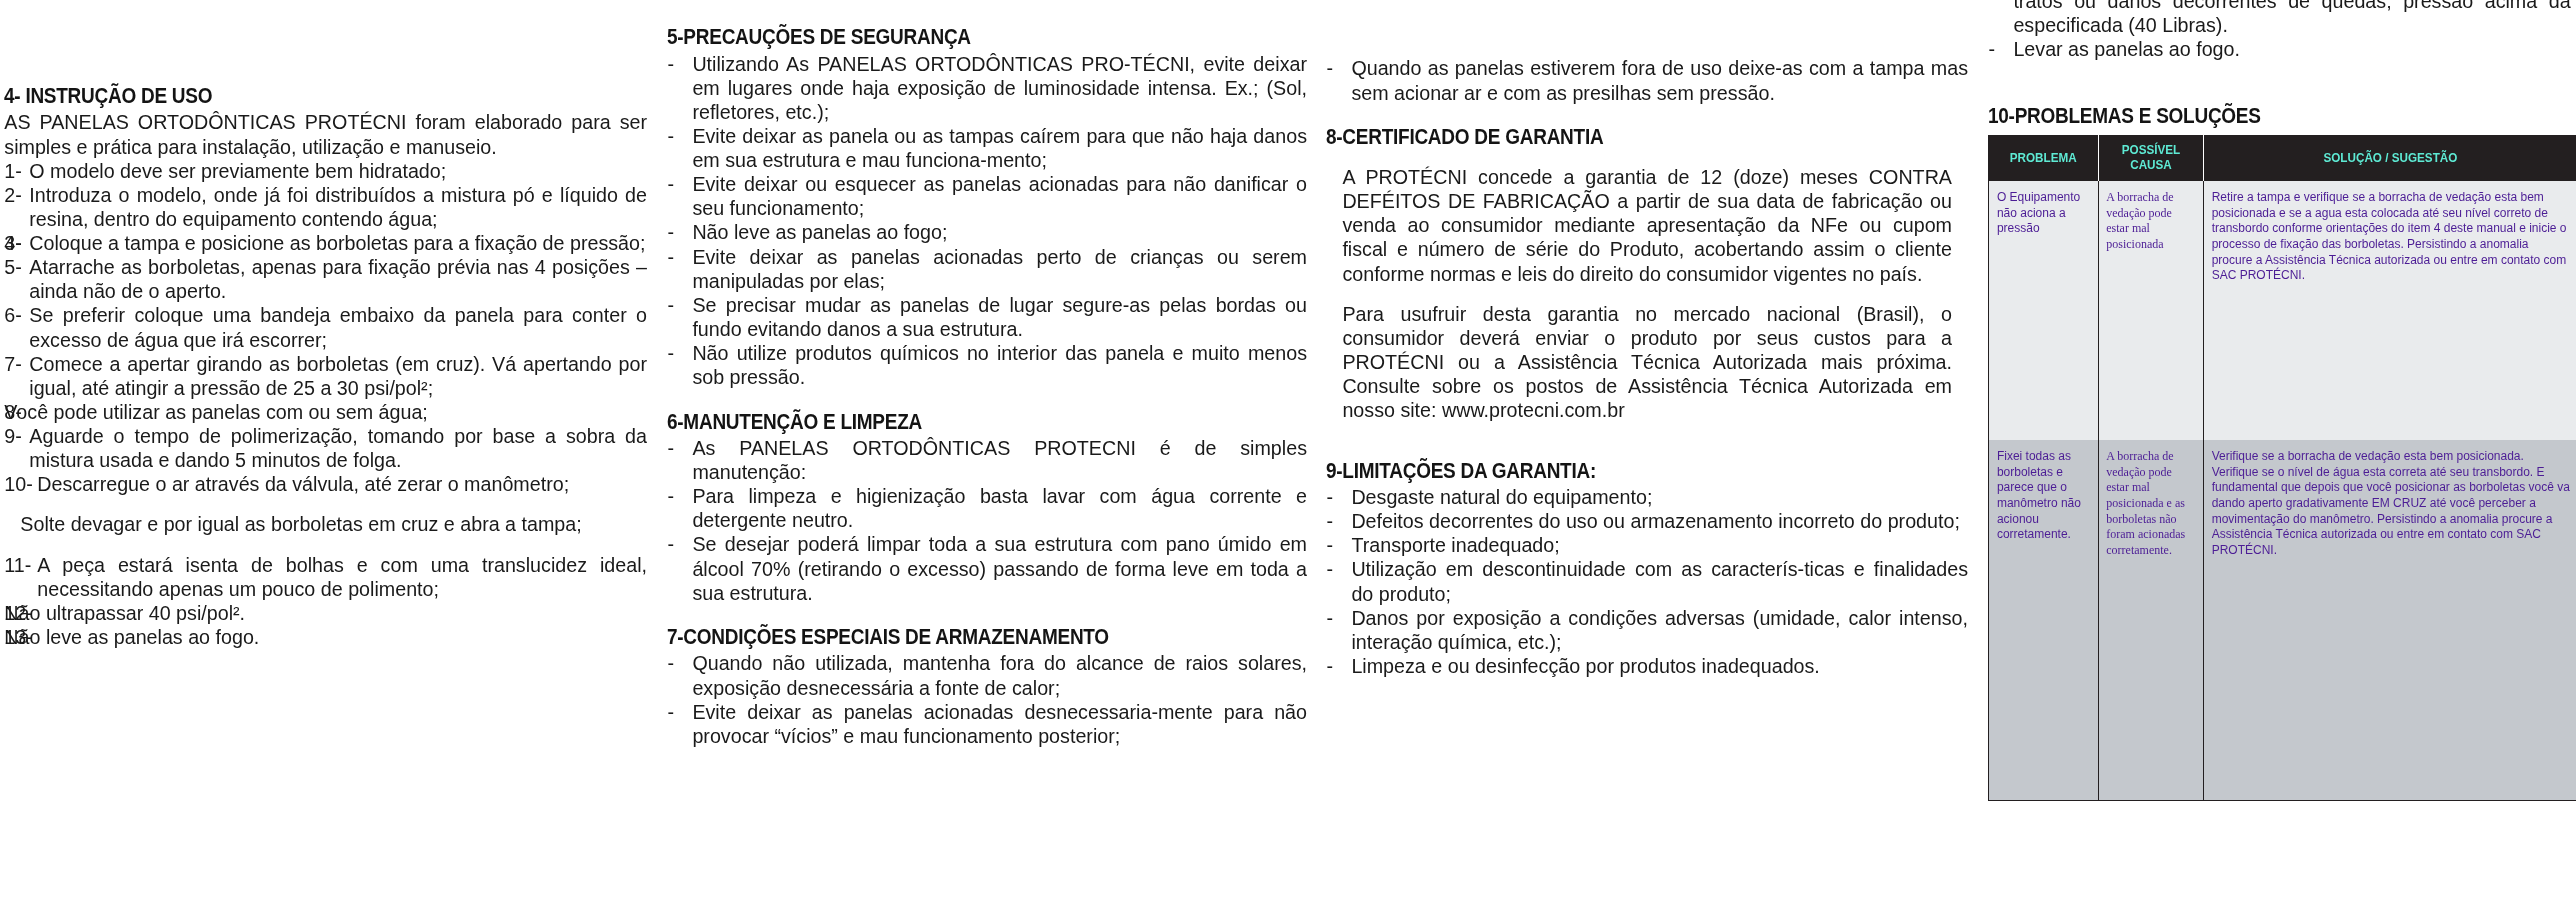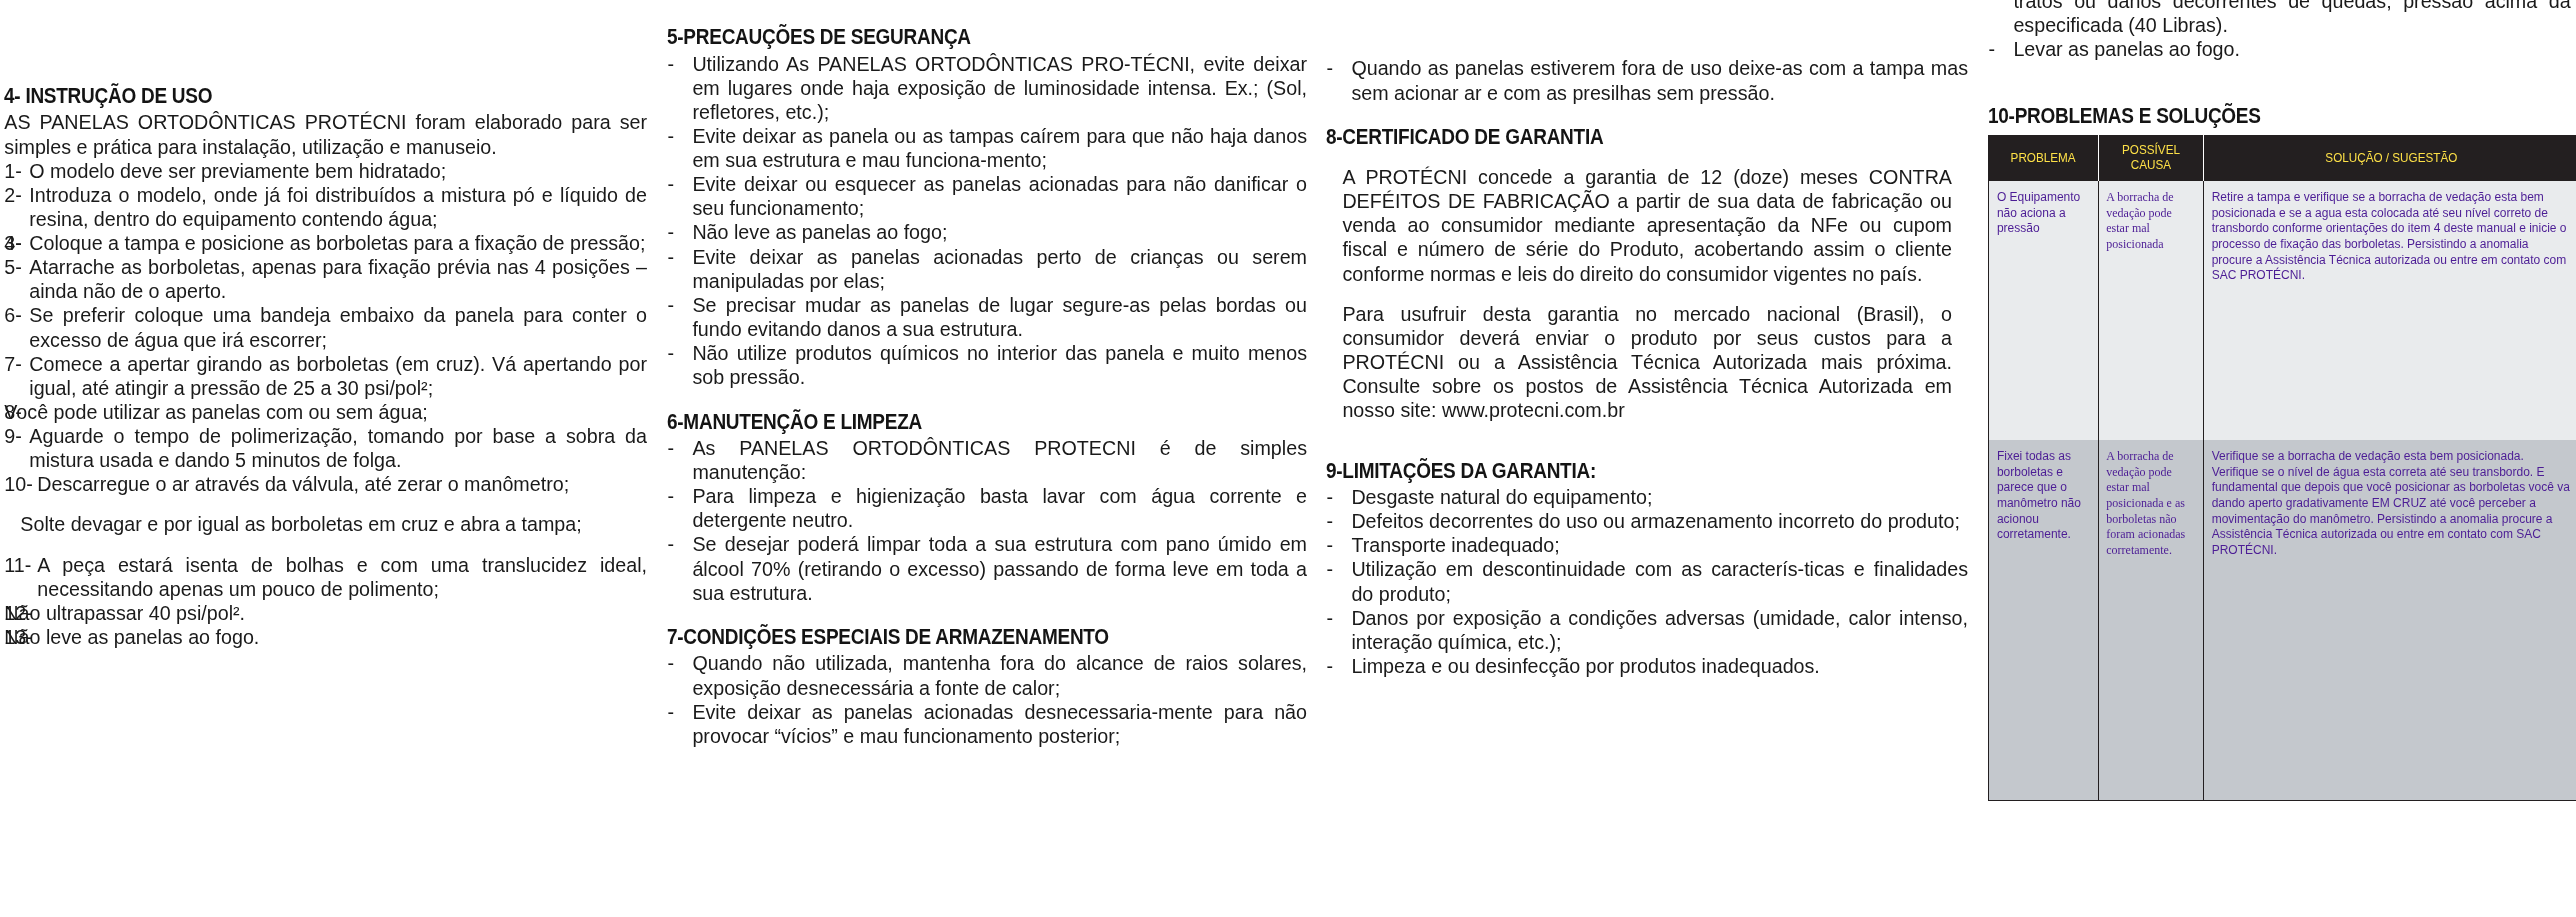--- a/index.html
+++ b/index.html
@@ -95,23 +95,23 @@
   
   .tbl-wrap { margin-top: 7.5px; }
   table.prob {
     border-collapse: collapse;
     width: 574px;
     table-layout: fixed;
     border: 1.6px solid #231f20;
   }
   table.prob th {
     background: #231f20;
-    color: #fde047;
+    color: #5eead4;
     font-family: "Liberation Sans", sans-serif;
-    font-weight: normal;
+    font-weight: bold;
     font-size: 13px;
     letter-spacing: 0px;
     padding: 7.5px 2.2px 8.6px 2.2px;
     text-align: center;
     vertical-align: middle;
     border-right: 1.6px solid #ffffff;
     line-height: 1.1;
   }
   table.prob th:last-child { border-right: none; }
   table.prob th span.sq { display: inline-block; transform: scaleX(0.9); }

